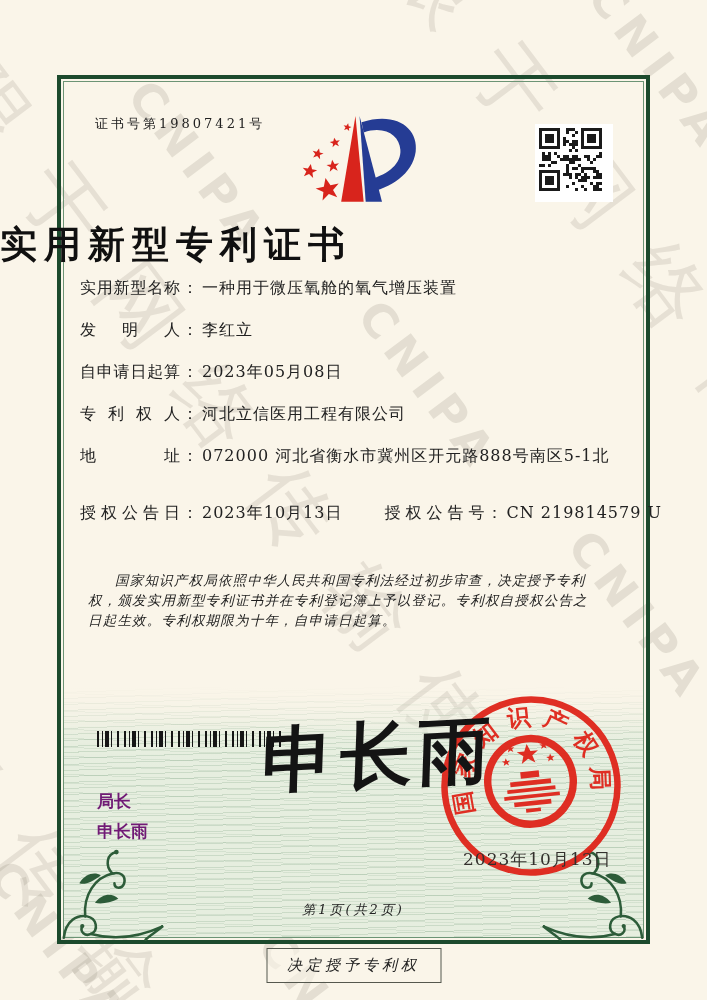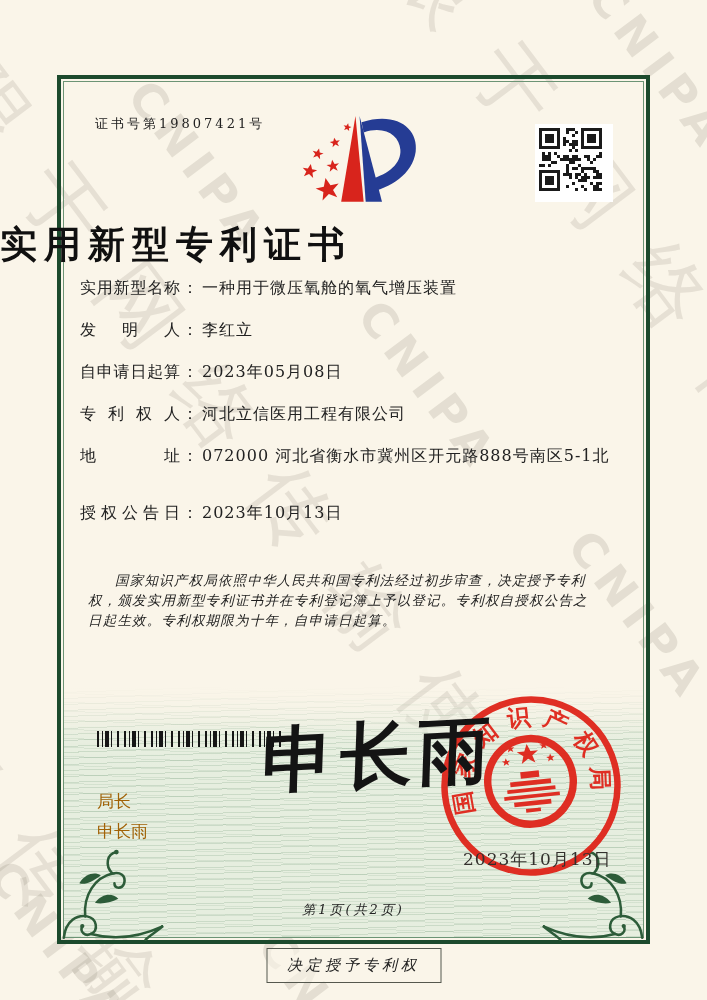--- a/index.html
+++ b/index.html
@@ -57,21 +57,21 @@
 
   
   .barcode{position:absolute;left:97px;top:731px;width:184px;height:16px;z-index:4;
     background:repeating-linear-gradient(90deg,
       #161616 0 2px, transparent 2px 5px,
       #161616 5px 6px, transparent 6px 8px,
       #161616 8px 12px, transparent 12px 14px,
       #161616 14px 15px, transparent 15px 20px,
       #161616 20px 22px, transparent 22px 27px);}
   .director{position:absolute;left:97px;top:786px;z-index:4;font-size:17px;line-height:30px;
-            font-family:"DejaVu Sans","Liberation Sans",sans-serif;color:#a16207;}
+            font-family:"DejaVu Sans","Liberation Sans",sans-serif;color:#701a75;font-weight:bold;}
   .signature{position:absolute;left:262px;top:708px;z-index:5;font-size:72px;color:#141414;
              letter-spacing:6px;transform:rotate(-3deg) skewX(-5deg);font-weight:600;
              white-space:nowrap;}
   .seal{position:absolute;left:438px;top:693px;width:186px;height:186px;z-index:4;
         transform:rotate(-6deg);opacity:0.94;}
   .seal-date{position:absolute;left:463px;top:848px;z-index:6;font-size:17px;color:#33302d;
              letter-spacing:1px;white-space:nowrap;}
 
   
   .page-num{position:absolute;left:0;top:901px;width:707px;text-align:center;z-index:4;
@@ -282,20 +282,23 @@
   <div class="frow">
     <span class="flabel">专利权人</span><span class="fsep">：</span><span class="fvalue">河北立信医用工程有限公司</span>
   </div>
   <div class="frow">
     <span class="flabel">地址</span><span class="fsep">：</span><span class="fvalue">072000 河北省衡水市冀州区开元路888号南区5-1北</span>
   </div>
   <div class="frow frow2">
     <div>
       <span class="flabel">授权公告日</span><span class="fsep">：</span><span class="fvalue">2023年10月13日</span>
     </div>
+    <div class="fpair2">
+      <span class="flabel">授权公告号</span><span class="fsep">：</span><span class="fvalue">CN 219814579 U</span>
+    </div>
   </div>
 </div>
 
 <div class="paras">
   <p>国家知识产权局依照中华人民共和国专利法经过初步审查，决定授予专利权，颁发实用新型专利证书并在专利登记簿上予以登记。专利权自授权公告之日起生效。专利权期限为十年，自申请日起算。</p>
 </div>
 
 <div class="barcode"></div>
 
 <div class="director">

